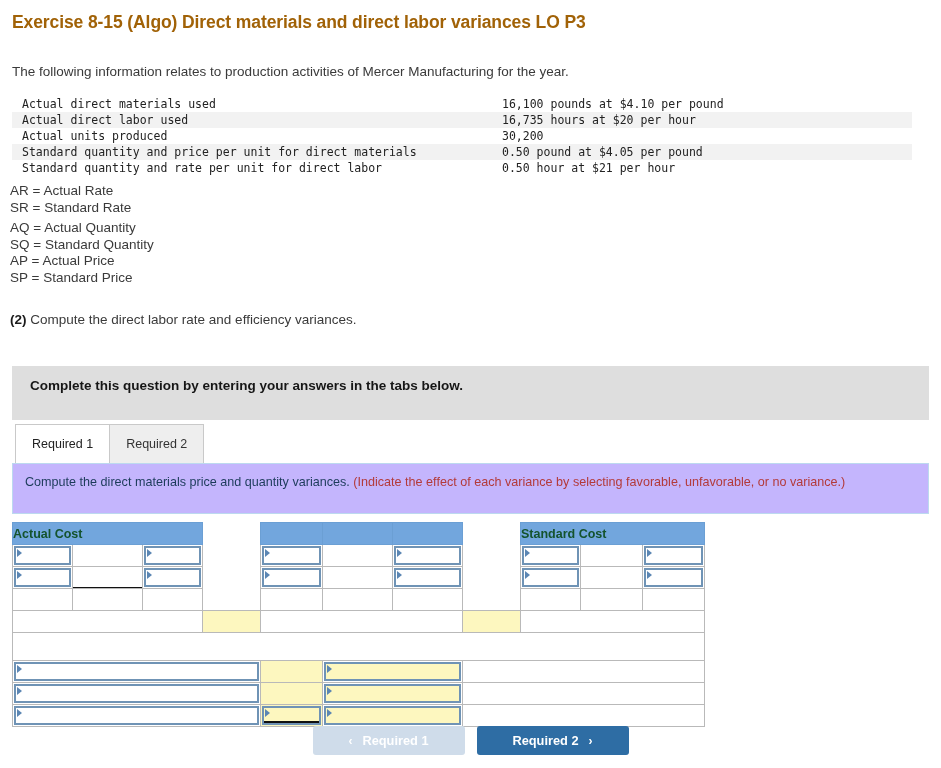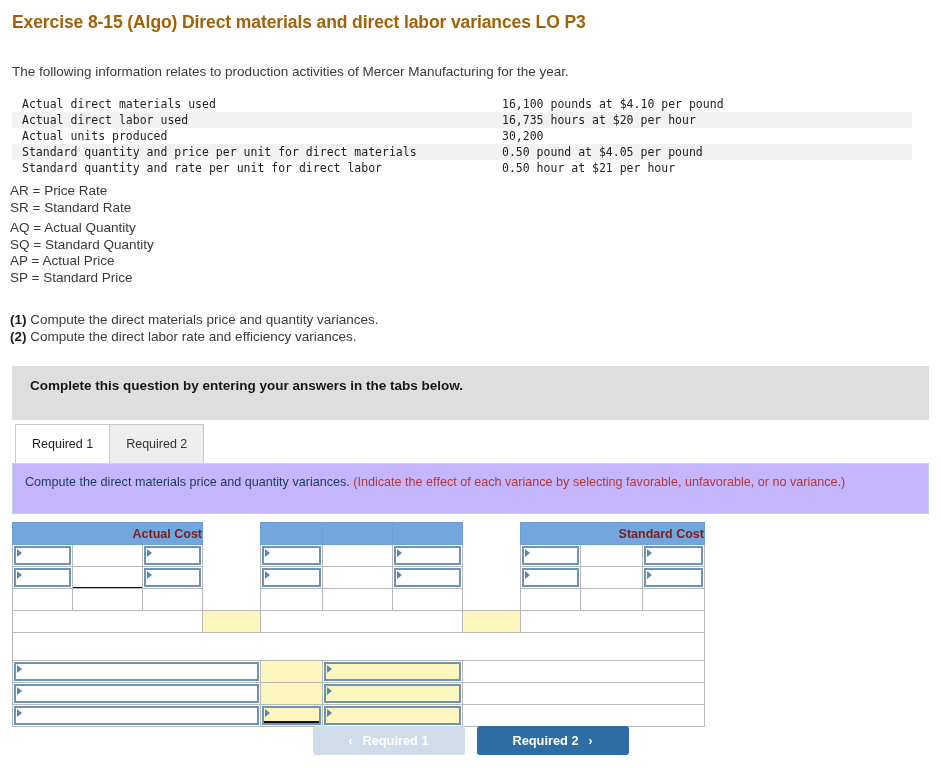--- a/index.html
+++ b/index.html
@@ -139,24 +139,24 @@
   .gridtable td {
     border: 1px solid #b9b9b9;
     height: 22px;
     padding: 0;
     position: relative;
     background: #ffffff;
   }
   .gridtable td.nb { border: none; background: #ffffff; }
   .gridtable td.hdr {
     background: #72a6dd;
-    color: #7f1d1d;
+    color: #14532d;
     font-size: 12.5px;
     font-weight: bold;
-    text-align: right;
+    text-align: left;
     border: 1px solid #6b9fd4;
     height: 21px;
   }
   .gridtable td.yellow { background: #fdf7bf; }
 
   
   .cellinput {
     position: absolute;
     left: 1px; right: 1px; top: 1px; bottom: 1px;
     border: 2px solid #6f93b5;
@@ -237,35 +237,32 @@
         <td class="val">0.50 pound at $4.05 per pound</td>
       </tr>
       <tr>
         <td>Standard quantity and rate per unit for direct labor</td>
         <td class="val">0.50 hour at $21 per hour</td>
       </tr>
     </tbody>
   </table>
 
   <div class="legend g1">
-    <div>AR = Price Rate</div>
+    <div>AR = Actual Rate</div>
     <div>SR = Standard Rate</div>
   </div>
 
   <div class="legend g2">
     <div>AQ = Actual Quantity</div>
     <div>SQ = Standard Quantity</div>
     <div>AP = Actual Price</div>
     <div>SP = Standard Price</div>
   </div>
 
   <div class="legend g3">
-    <div>
-      <span class="req">(1)</span><span> Compute the direct materials price and quantity variances.</span>
-    </div>
     <div>
       <span class="req">(2)</span><span> Compute the direct labor rate and efficiency variances.</span>
     </div>
   </div>
 
   <div class="graybar">
     <div class="txt">Complete this question by entering your answers in the tabs below.</div>
   </div>
 
   <div class="tabstrip">

